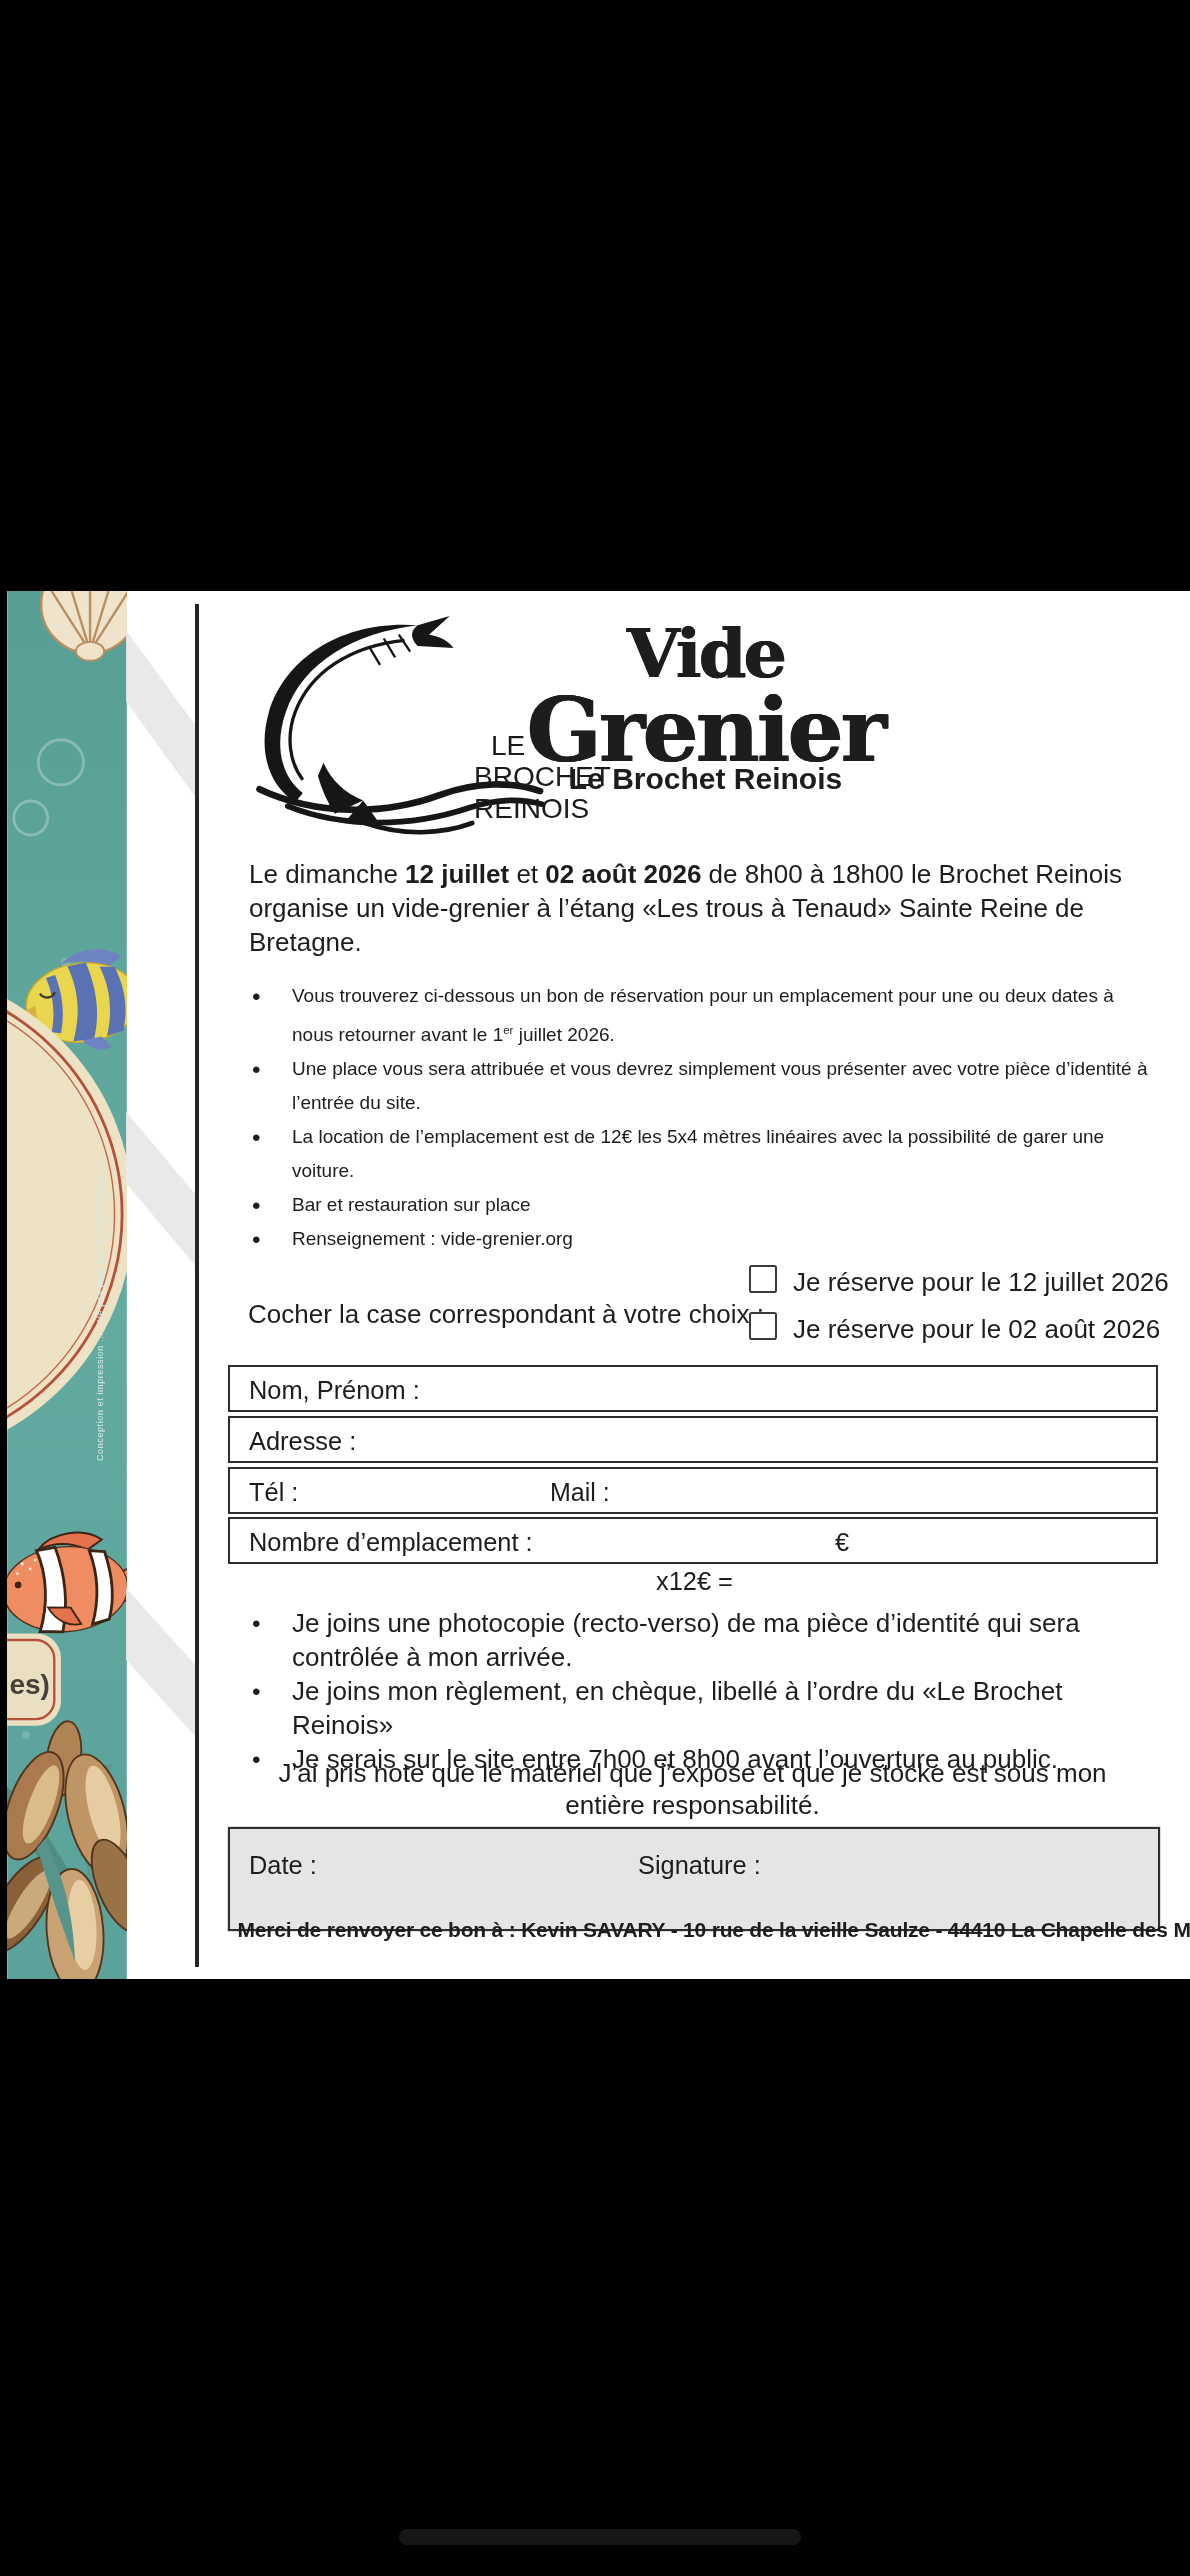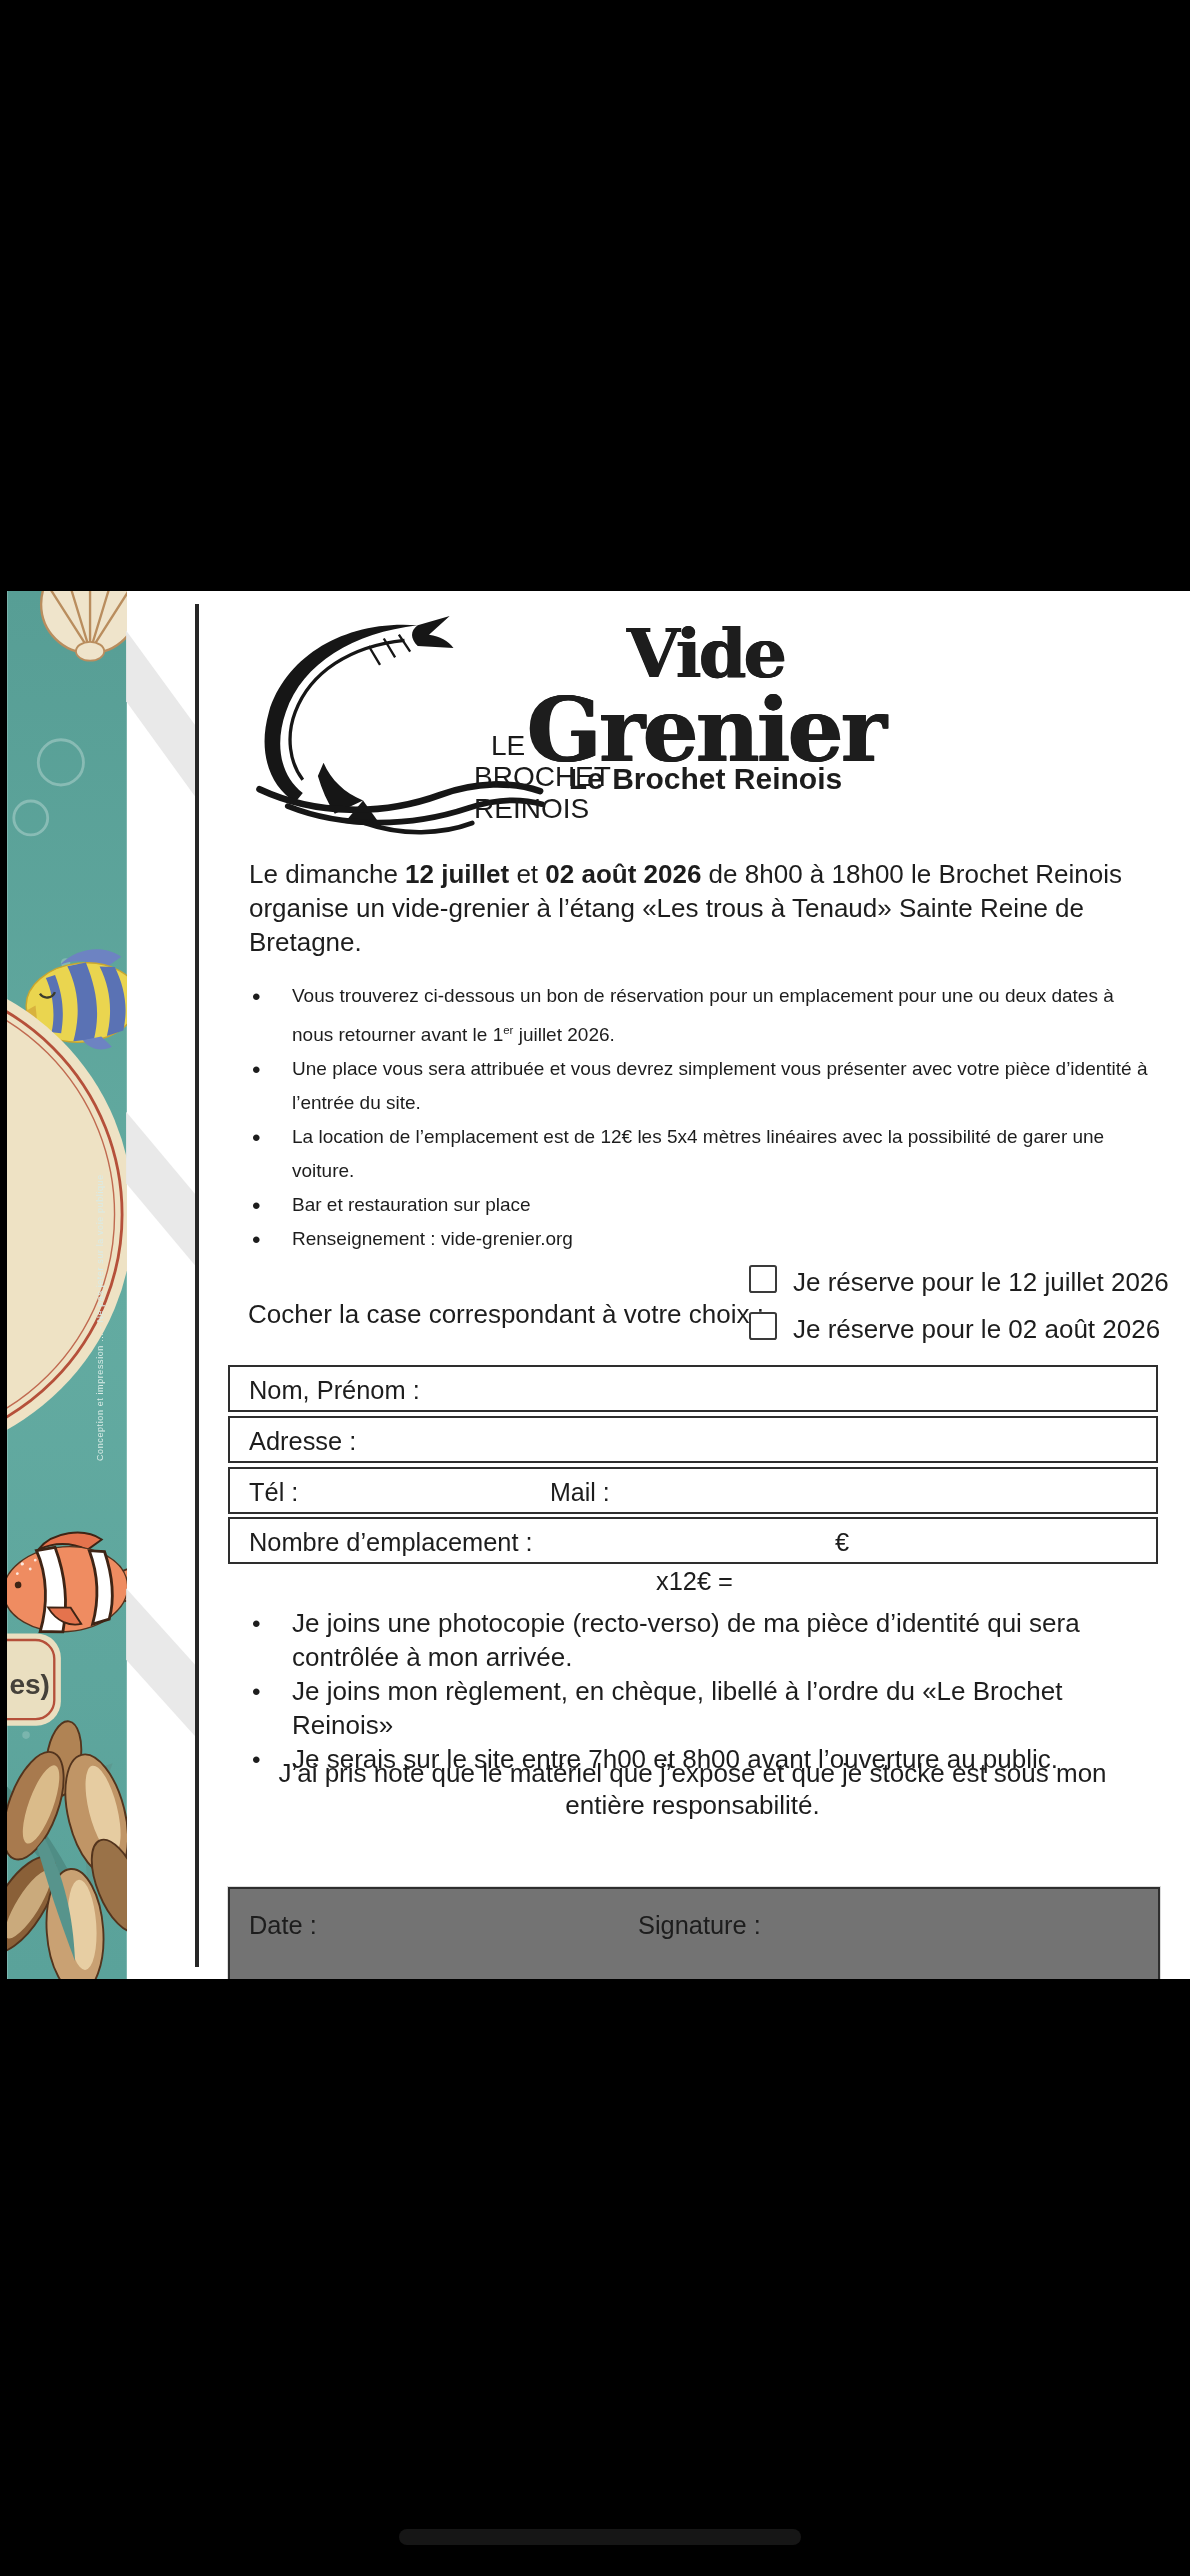--- a/index.html
+++ b/index.html
@@ -46,22 +46,22 @@
   .cb-label{font-size:26px;} .cbl1{left:793px;top:676px;} .cbl2{left:793px;top:723px;}
   
   .trow{left:228px;width:930px;height:47px;border:2.8px solid #2e2e2e;box-sizing:border-box;background:#fff;}
   .trow .lbl{position:absolute;left:19px;top:8.5px;font-size:25.4px;}
   .r1{top:774px;} .r2{top:825px;} .r3{top:876px;} .r4{top:926px;}
   .lbl-mail{position:absolute;left:320px;top:8.5px;font-size:25px;}
   .lbl-prix{position:absolute;left:426px;top:8.5px;font-size:25.4px;margin-top:39px;}
   .lbl-euro{position:absolute;left:605px;top:8.5px;font-size:25.4px;}
   .note{left:237px;top:1166px;width:911px;text-align:center;font-size:26px;line-height:32px;}
   
-  .signbox{left:228px;top:1296px;width:932px;height:104px;border:2.8px solid #2e2e2e;
-           outline:1.9px solid #dcdcdc;box-sizing:border-box;background:#737373;}
+  .signbox{left:228px;top:1236px;width:932px;height:104px;border:2.8px solid #2e2e2e;
+           outline:1.9px solid #dcdcdc;box-sizing:border-box;background:#e5e5e5;}
   .sb-date{position:absolute;left:19px;top:21.7px;font-size:25.4px;}
   .sb-sign{position:absolute;left:408px;top:21.7px;font-size:25.4px;}
   .sb-footer{position:absolute;left:7.5px;top:89px;width:915px;font-size:21px;font-weight:bold;
              letter-spacing:-0.2px;white-space:nowrap;}
   .home-indicator{left:399px;top:2529px;width:402px;height:16px;border-radius:8.5px;background:var(--indicator);}
 </style>
 </head>
 <body>
 
 <div class="band">

